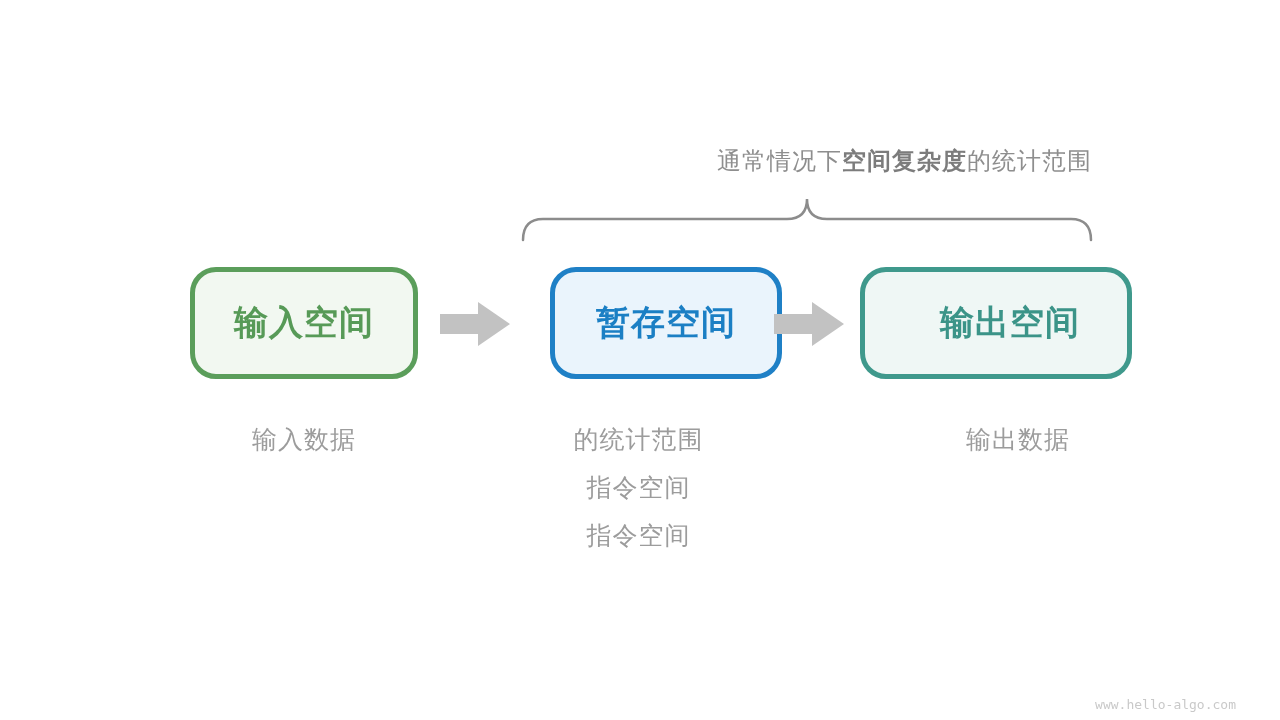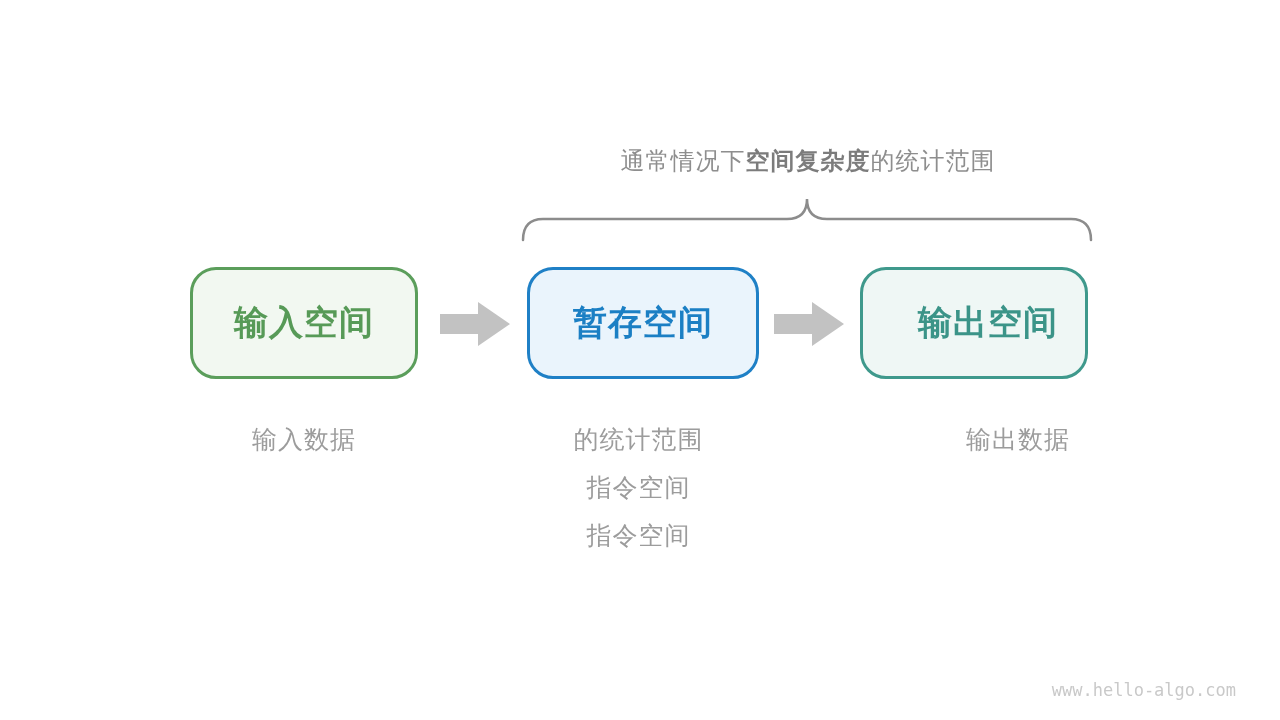--- a/index.html
+++ b/index.html
@@ -14,21 +14,21 @@
     background: #ffffff;
     overflow: hidden;
     font-family: "Liberation Sans", "DejaVu Sans", sans-serif;
   }
   
   .scope-title {
     position: absolute;
     left: 524px;
     top: 147px;
     width: 568px;
-    text-align: center;
+    text-align: right;
     font-size: 24px;
     line-height: 28px;
     color: #8e8e8e;
     letter-spacing: 1px;
     white-space: nowrap;
   }
   .scope-title .bold-part {
     font-weight: 700;
     color: #7c7c7c;
   }
@@ -39,32 +39,32 @@
     top: 197px;
     width: 572px;
     height: 46px;
   }
   
   .node-box {
     position: absolute;
     top: 267px;
     height: 112px;
     box-sizing: border-box;
-    border: 3px solid #1d4ed8;
+    border: 5px solid #1d4ed8;
     border-radius: 26px;
     display: flex;
     align-items: center;
     justify-content: center;
     font-size: 34px;
     font-weight: 700;
     letter-spacing: 1px;
   }
   .box-input  { left: 190px; width: 228px; }
-  .box-temp   { left: 527px; width: 232px; }
-  .box-output { left: 860px; width: 228px; padding-left: 28px; }
+  .box-temp   { left: 550px; width: 232px; }
+  .box-output { left: 860px; width: 272px; padding-left: 28px; }
   
   .arrow-svg {
     position: absolute;
     top: 300px;
     width: 70px;
     height: 48px;
   }
   .arrow-1 { left: 440px; }
   .arrow-2 { left: 774px; }
   
@@ -78,23 +78,23 @@
     letter-spacing: 1px;
   }
   .notes-input  { left: 190px; width: 228px; }
   .notes-temp   { left: 525px; width: 227px; }
   .notes-output { left: 904px; width: 228px; }
   .note-line { display: block; }
   
   .watermark {
     position: absolute;
     right: 44px;
-    bottom: 20px;
+    bottom: 8px;
     font-family: "DejaVu Sans Mono", "Liberation Mono", monospace;
-    font-size: 17px;
+    font-size: 13px;
     color: #c9c9c9;
   }
 </style>
 </head>
 <body>
 
 <div class="canvas">
 
   <div class="scope-title">
     <span>通常情况下</span><span class="bold-part">空间复杂度</span><span>的统计范围</span>

